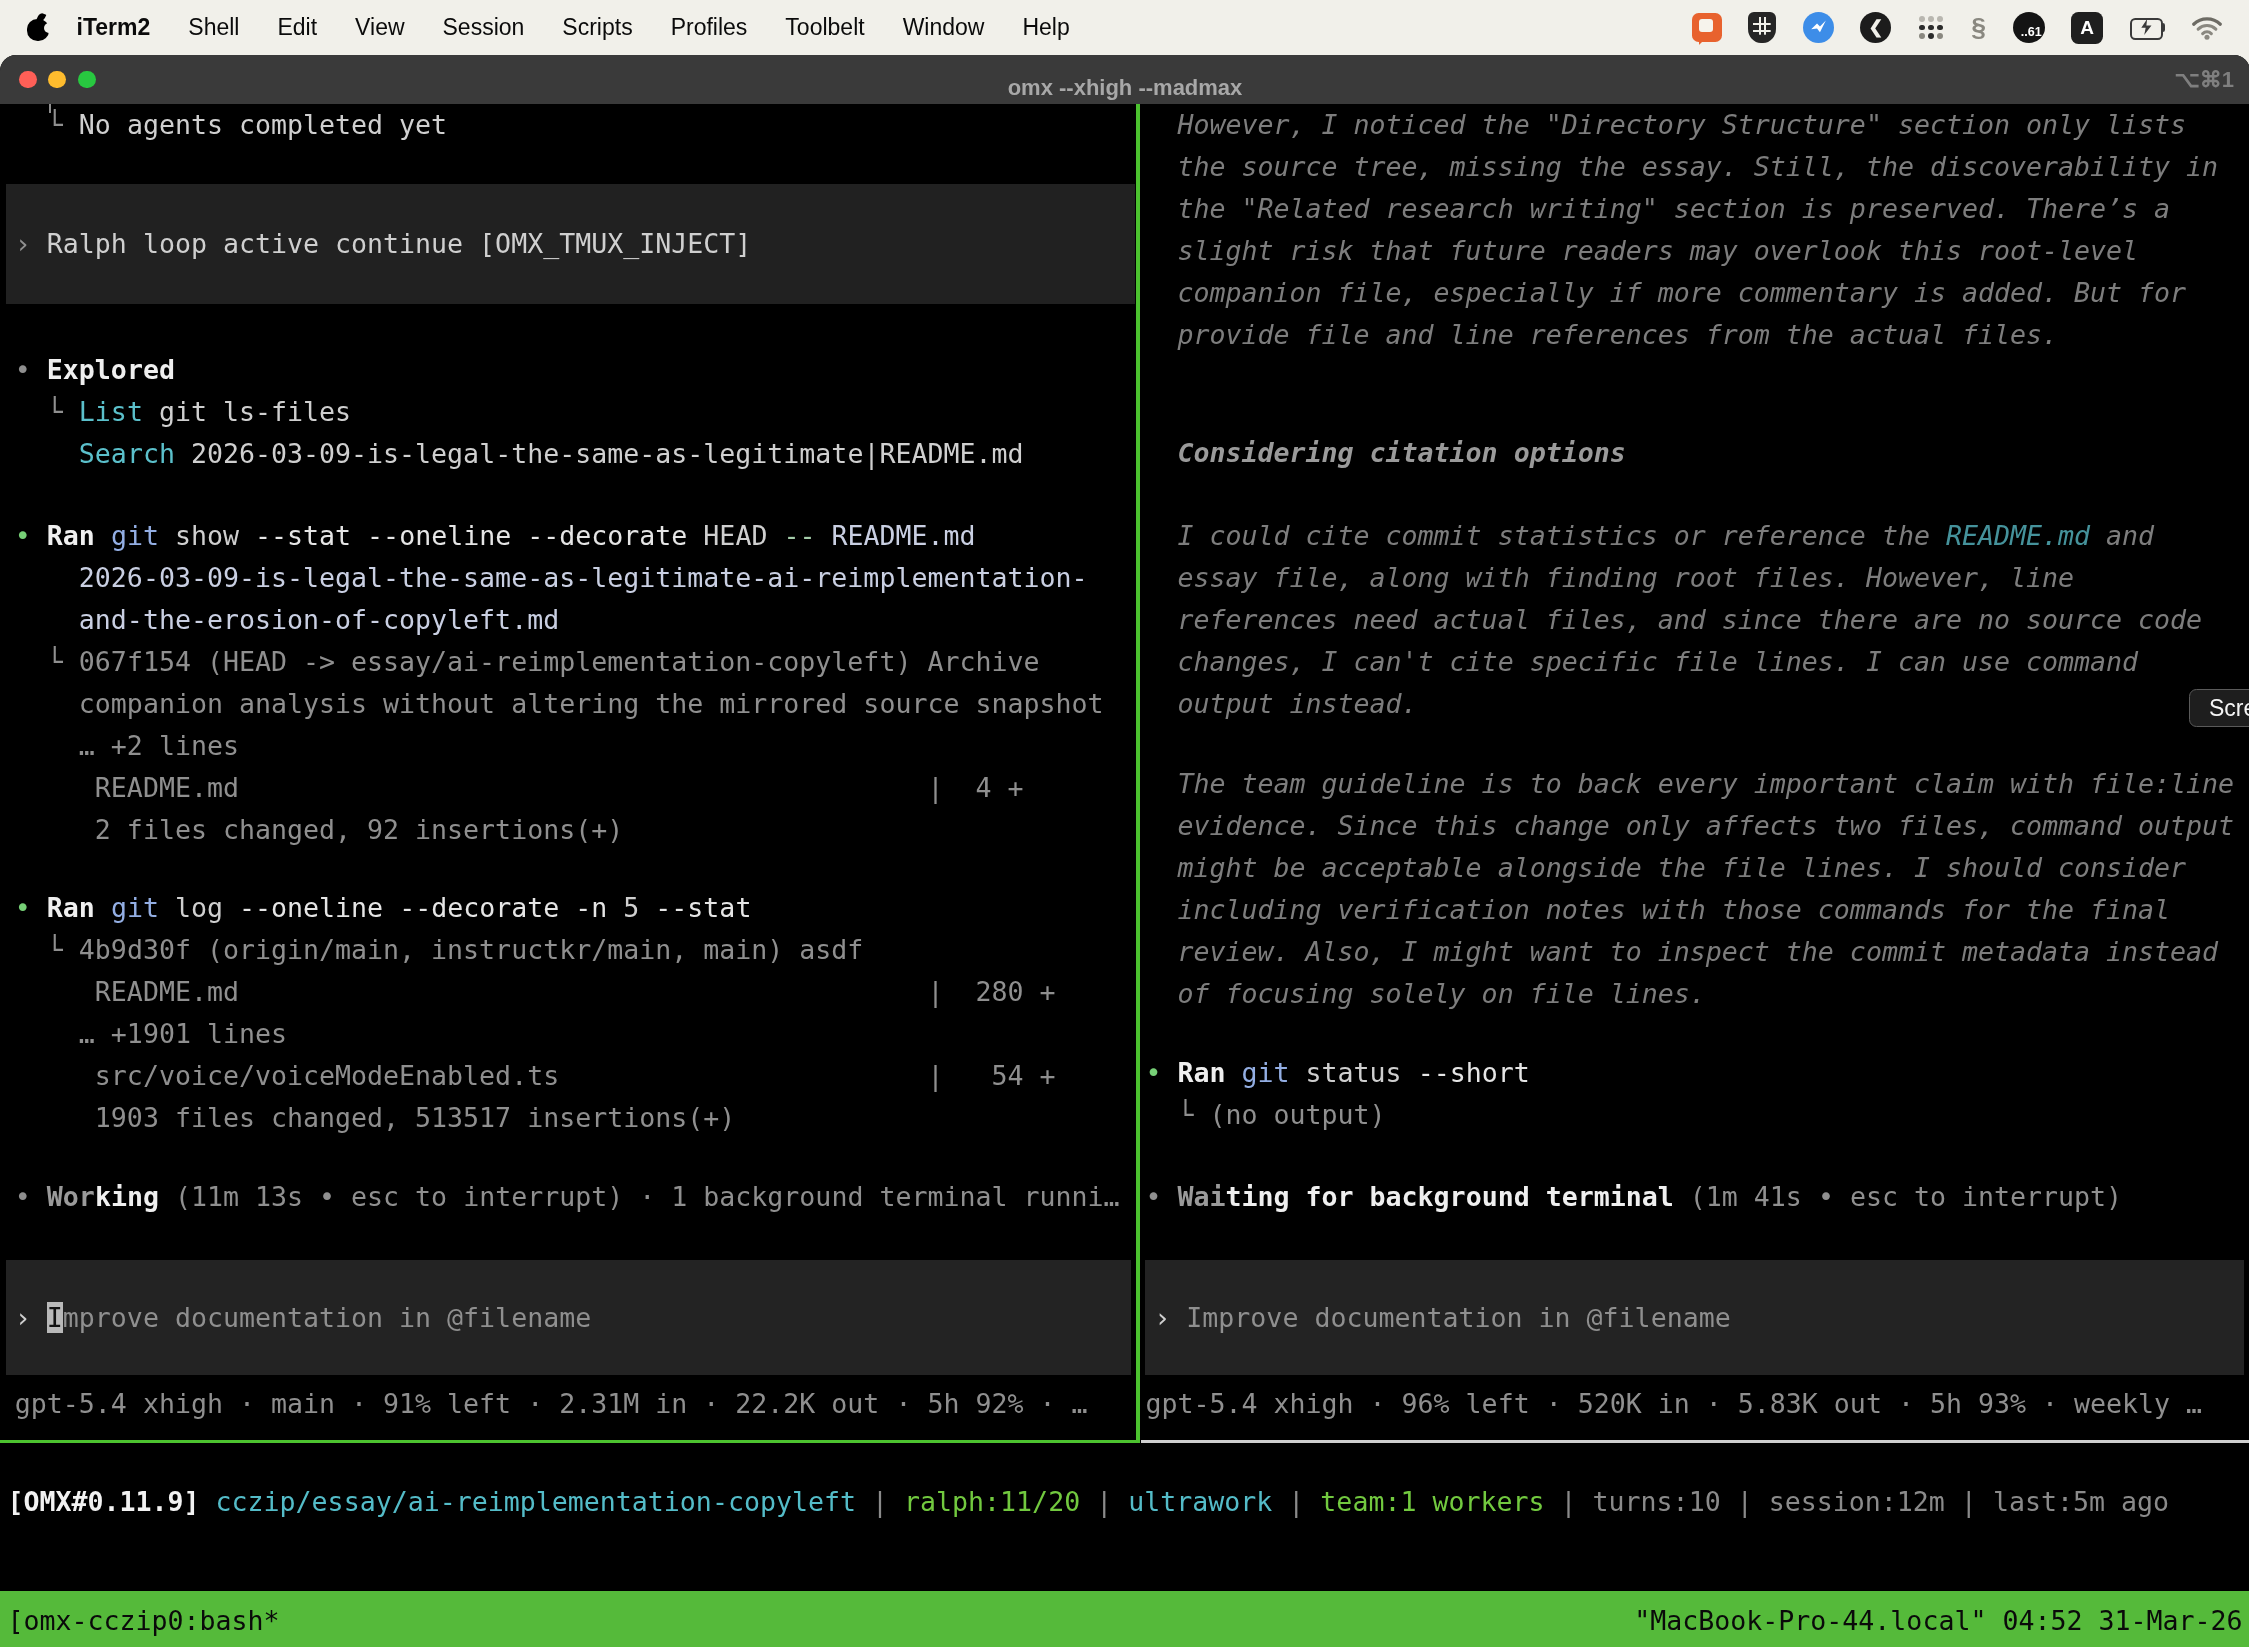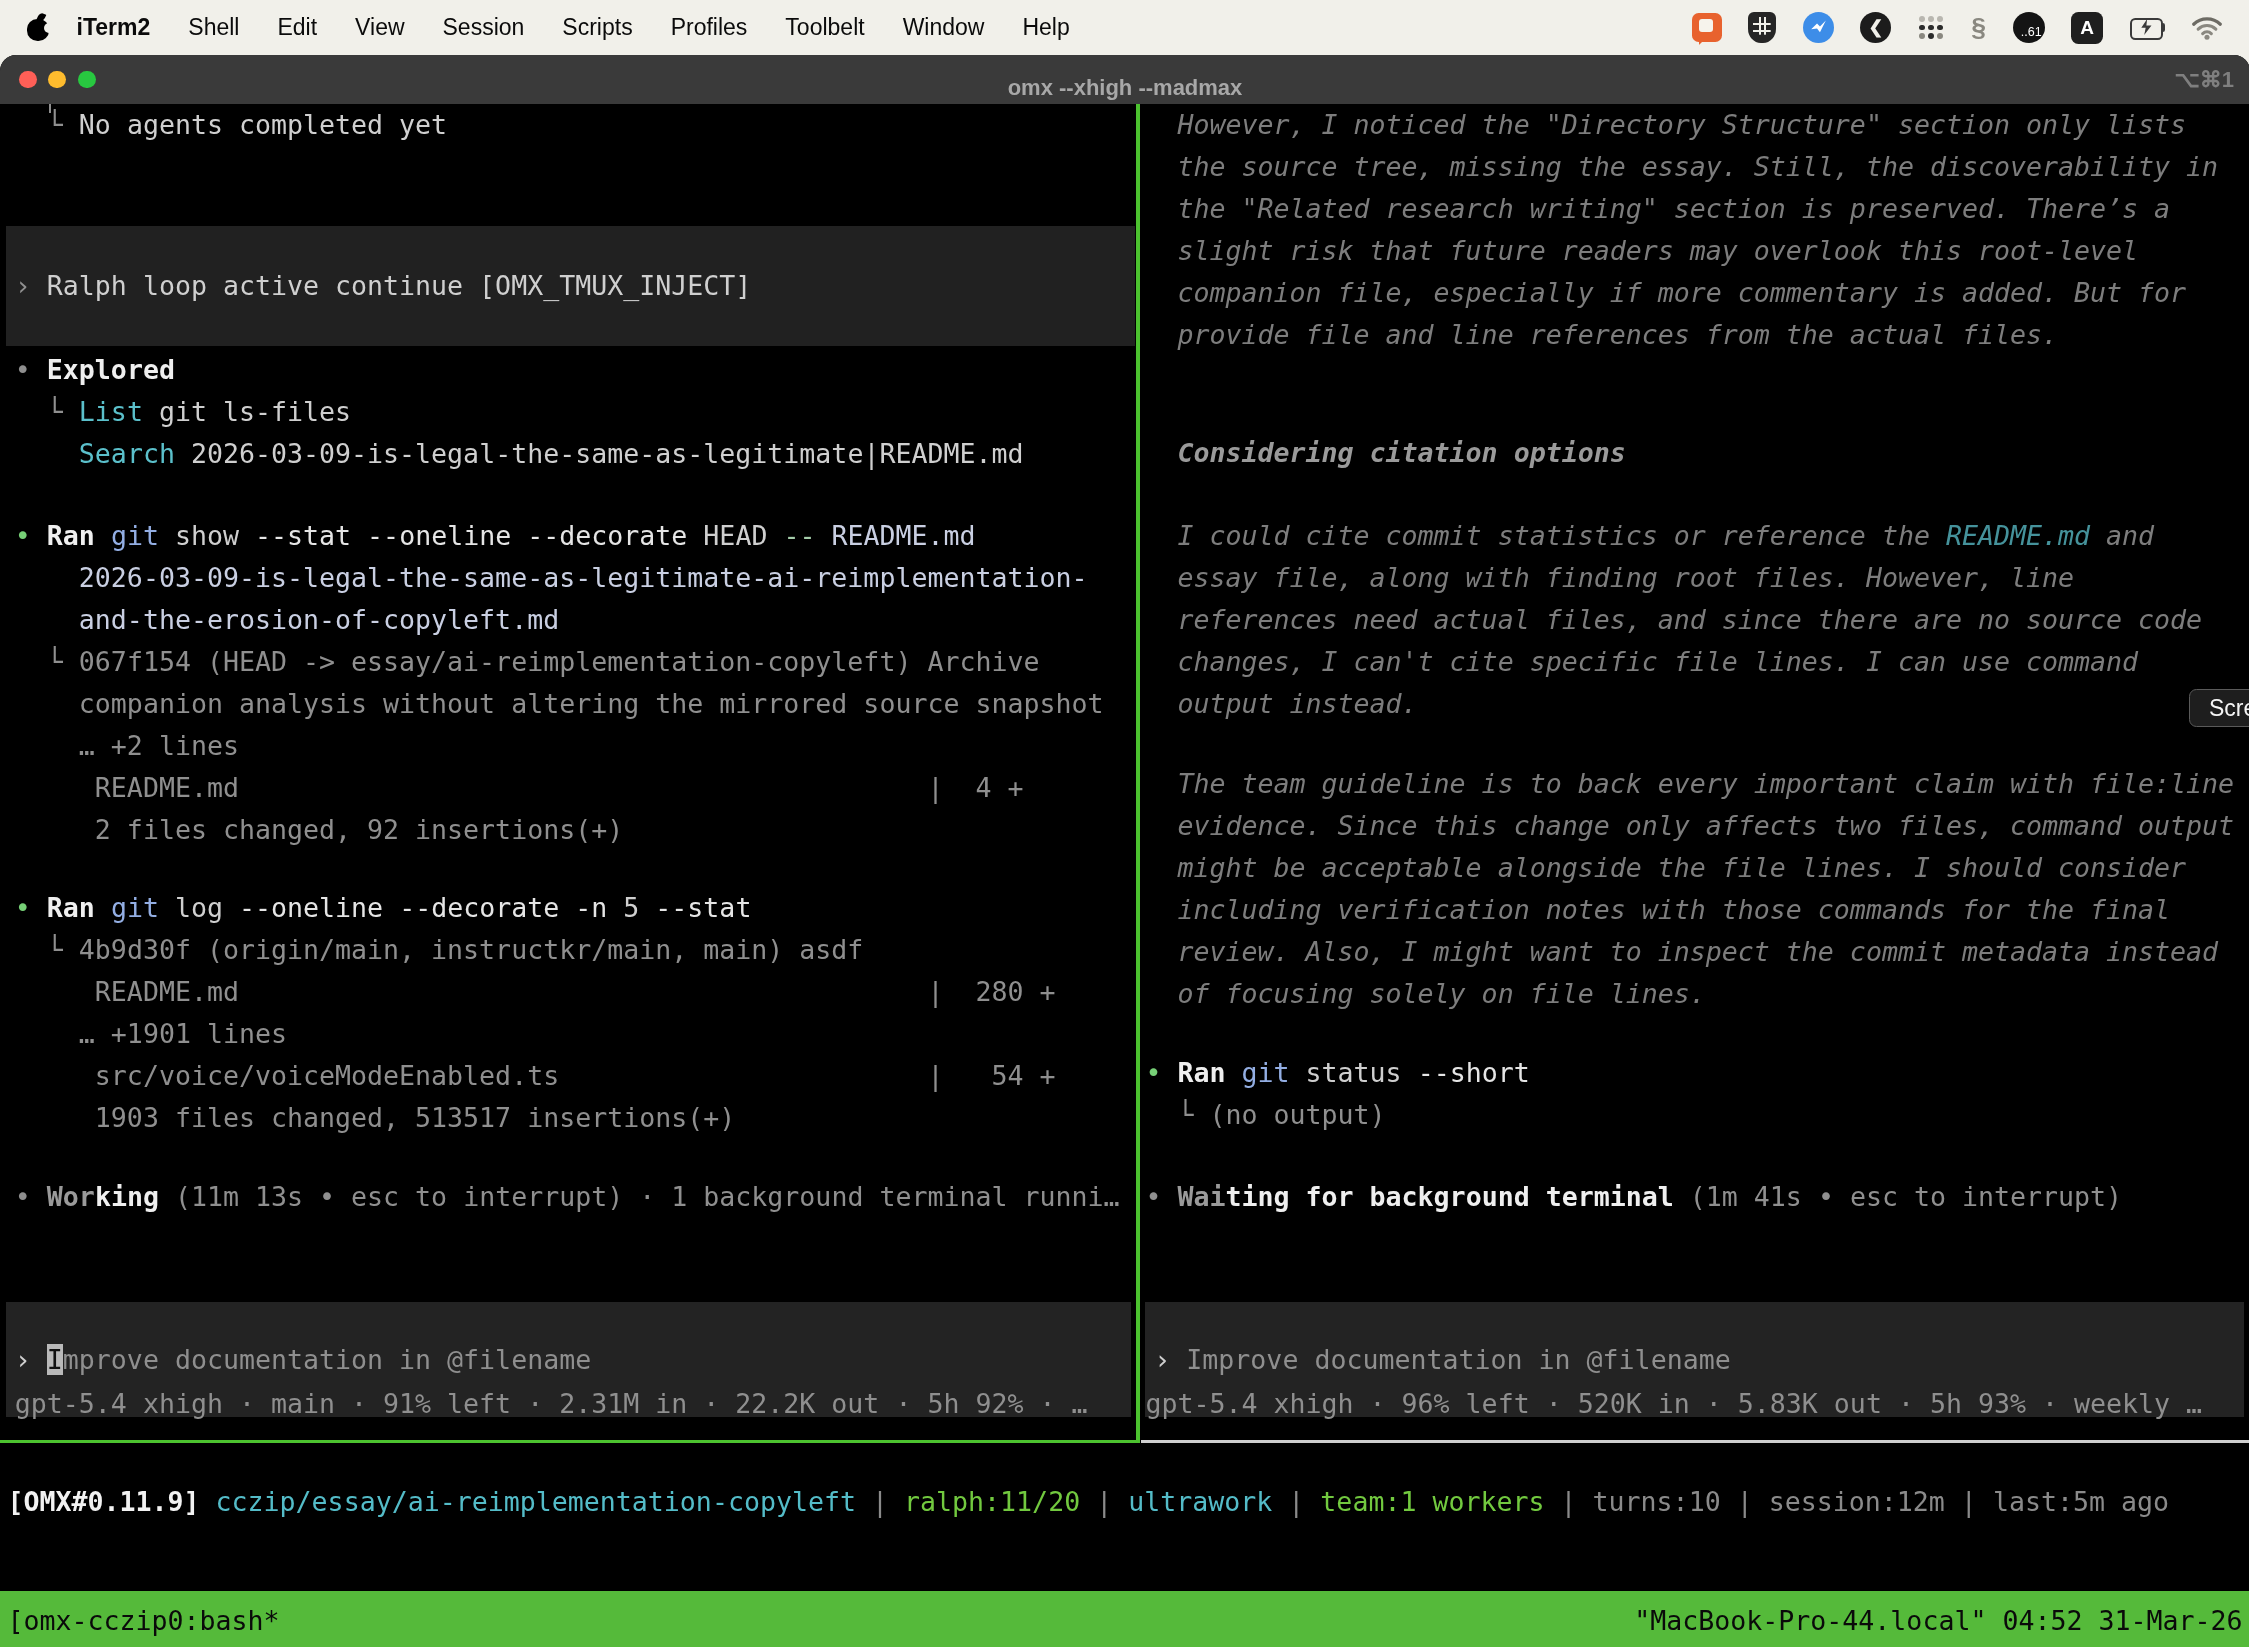--- a/index.html
+++ b/index.html
@@ -34,21 +34,21 @@
         linear-gradient(#f1f0ea,#f1f0ea) 11px 0/2.2px 17.7px no-repeat;}
   .ic-msgr{width:31px;height:31px;border-radius:50%;background:#3d8de8;position:relative;}
   .ic-msgr svg{position:absolute;left:5.9px;top:6.6px;}
   .ic-moon{width:31px;height:31px;border-radius:50%;background:#1c1c1c;color:#f1f0ea;
            font-size:17.7px;font-weight:700;display:flex;align-items:center;justify-content:center;}
   .ic-dots{display:grid;grid-template-columns:repeat(3,8.9px);grid-auto-rows:8.9px;}
   .ic-dots i{width:5.9px;height:5.9px;border-radius:50%;display:block;margin:1.5px;}
   .ic-key{font-size:26.6px;color:#8a8880;font-weight:700;}
   .ic-badge{width:32px;height:31px;border-radius:50% 50% 50% 50%;background:#141414;color:#fff;
             font-size:12.5px;display:flex;align-items:flex-end;justify-content:flex-end;
-            padding:0 3px 4.4px 0;box-sizing:border-box;font-weight:400;}
+            padding:0 3px 4.4px 0;box-sizing:border-box;font-weight:700;}
   .ic-akey{width:32px;height:32px;border-radius:7.4px;background:#1f1f1f;color:#fff;
            font-size:19px;font-weight:700;display:flex;align-items:center;justify-content:center;}
   .ic-batt{position:relative;width:35px;height:19px;}
   .batt-body{position:absolute;left:0;top:0;width:29.5px;height:17.7px;border:2.2px solid #3a3a3a;border-radius:5.2px;}
   .batt-nub{position:absolute;right:0;top:5.2px;width:3.7px;height:8.9px;background:#3a3a3a;border-radius:0 2.2px 2.2px 0;}
   .batt-bolt{position:absolute;left:8.9px;top:0.7px;width:14.8px;height:16px;}
   .ic-wifi svg{display:block;}
 
   
   .window{position:absolute;top:55px;left:0;right:0;bottom:0;background:#000;
@@ -72,21 +72,21 @@
   .pane{position:absolute;top:0;height:1336px;overflow:hidden;}
   .pane-left{left:0;width:1135px;}
   .pane-right{left:1141px;right:0;}
   .divider-v{position:absolute;left:1136px;top:0;width:4.4px;height:1336px;background:#4cc22f;}
   .pane-border{position:absolute;top:1336px;height:3px;}
   .pb-left{left:0;width:1140px;background:#4cc22f;}
   .pb-right{left:1141px;right:0;background:#cfcfcf;}
   .stub{position:absolute;left:49px;top:0;width:2.2px;height:8.9px;background:#8f8f8f;}
 
   .panel-box{position:absolute;background:#212121;display:flex;align-items:center;
-             padding-left:8.9px;box-sizing:border-box;margin-top:42px;}
+             padding-left:8.9px;box-sizing:border-box;}
   .input-box{background:#232323;}
 
   .statusline{color:#8f8f8f;}
 
   
   .s-txt{color:#cfcfcf;}
   .s-dim{color:#8f8f8f;}
   .s-wb{color:#efefef;font-weight:700;}
   .s-dmb{color:#9a9a9a;font-weight:700;}
   .s-cy{color:#5bc0cb;}

